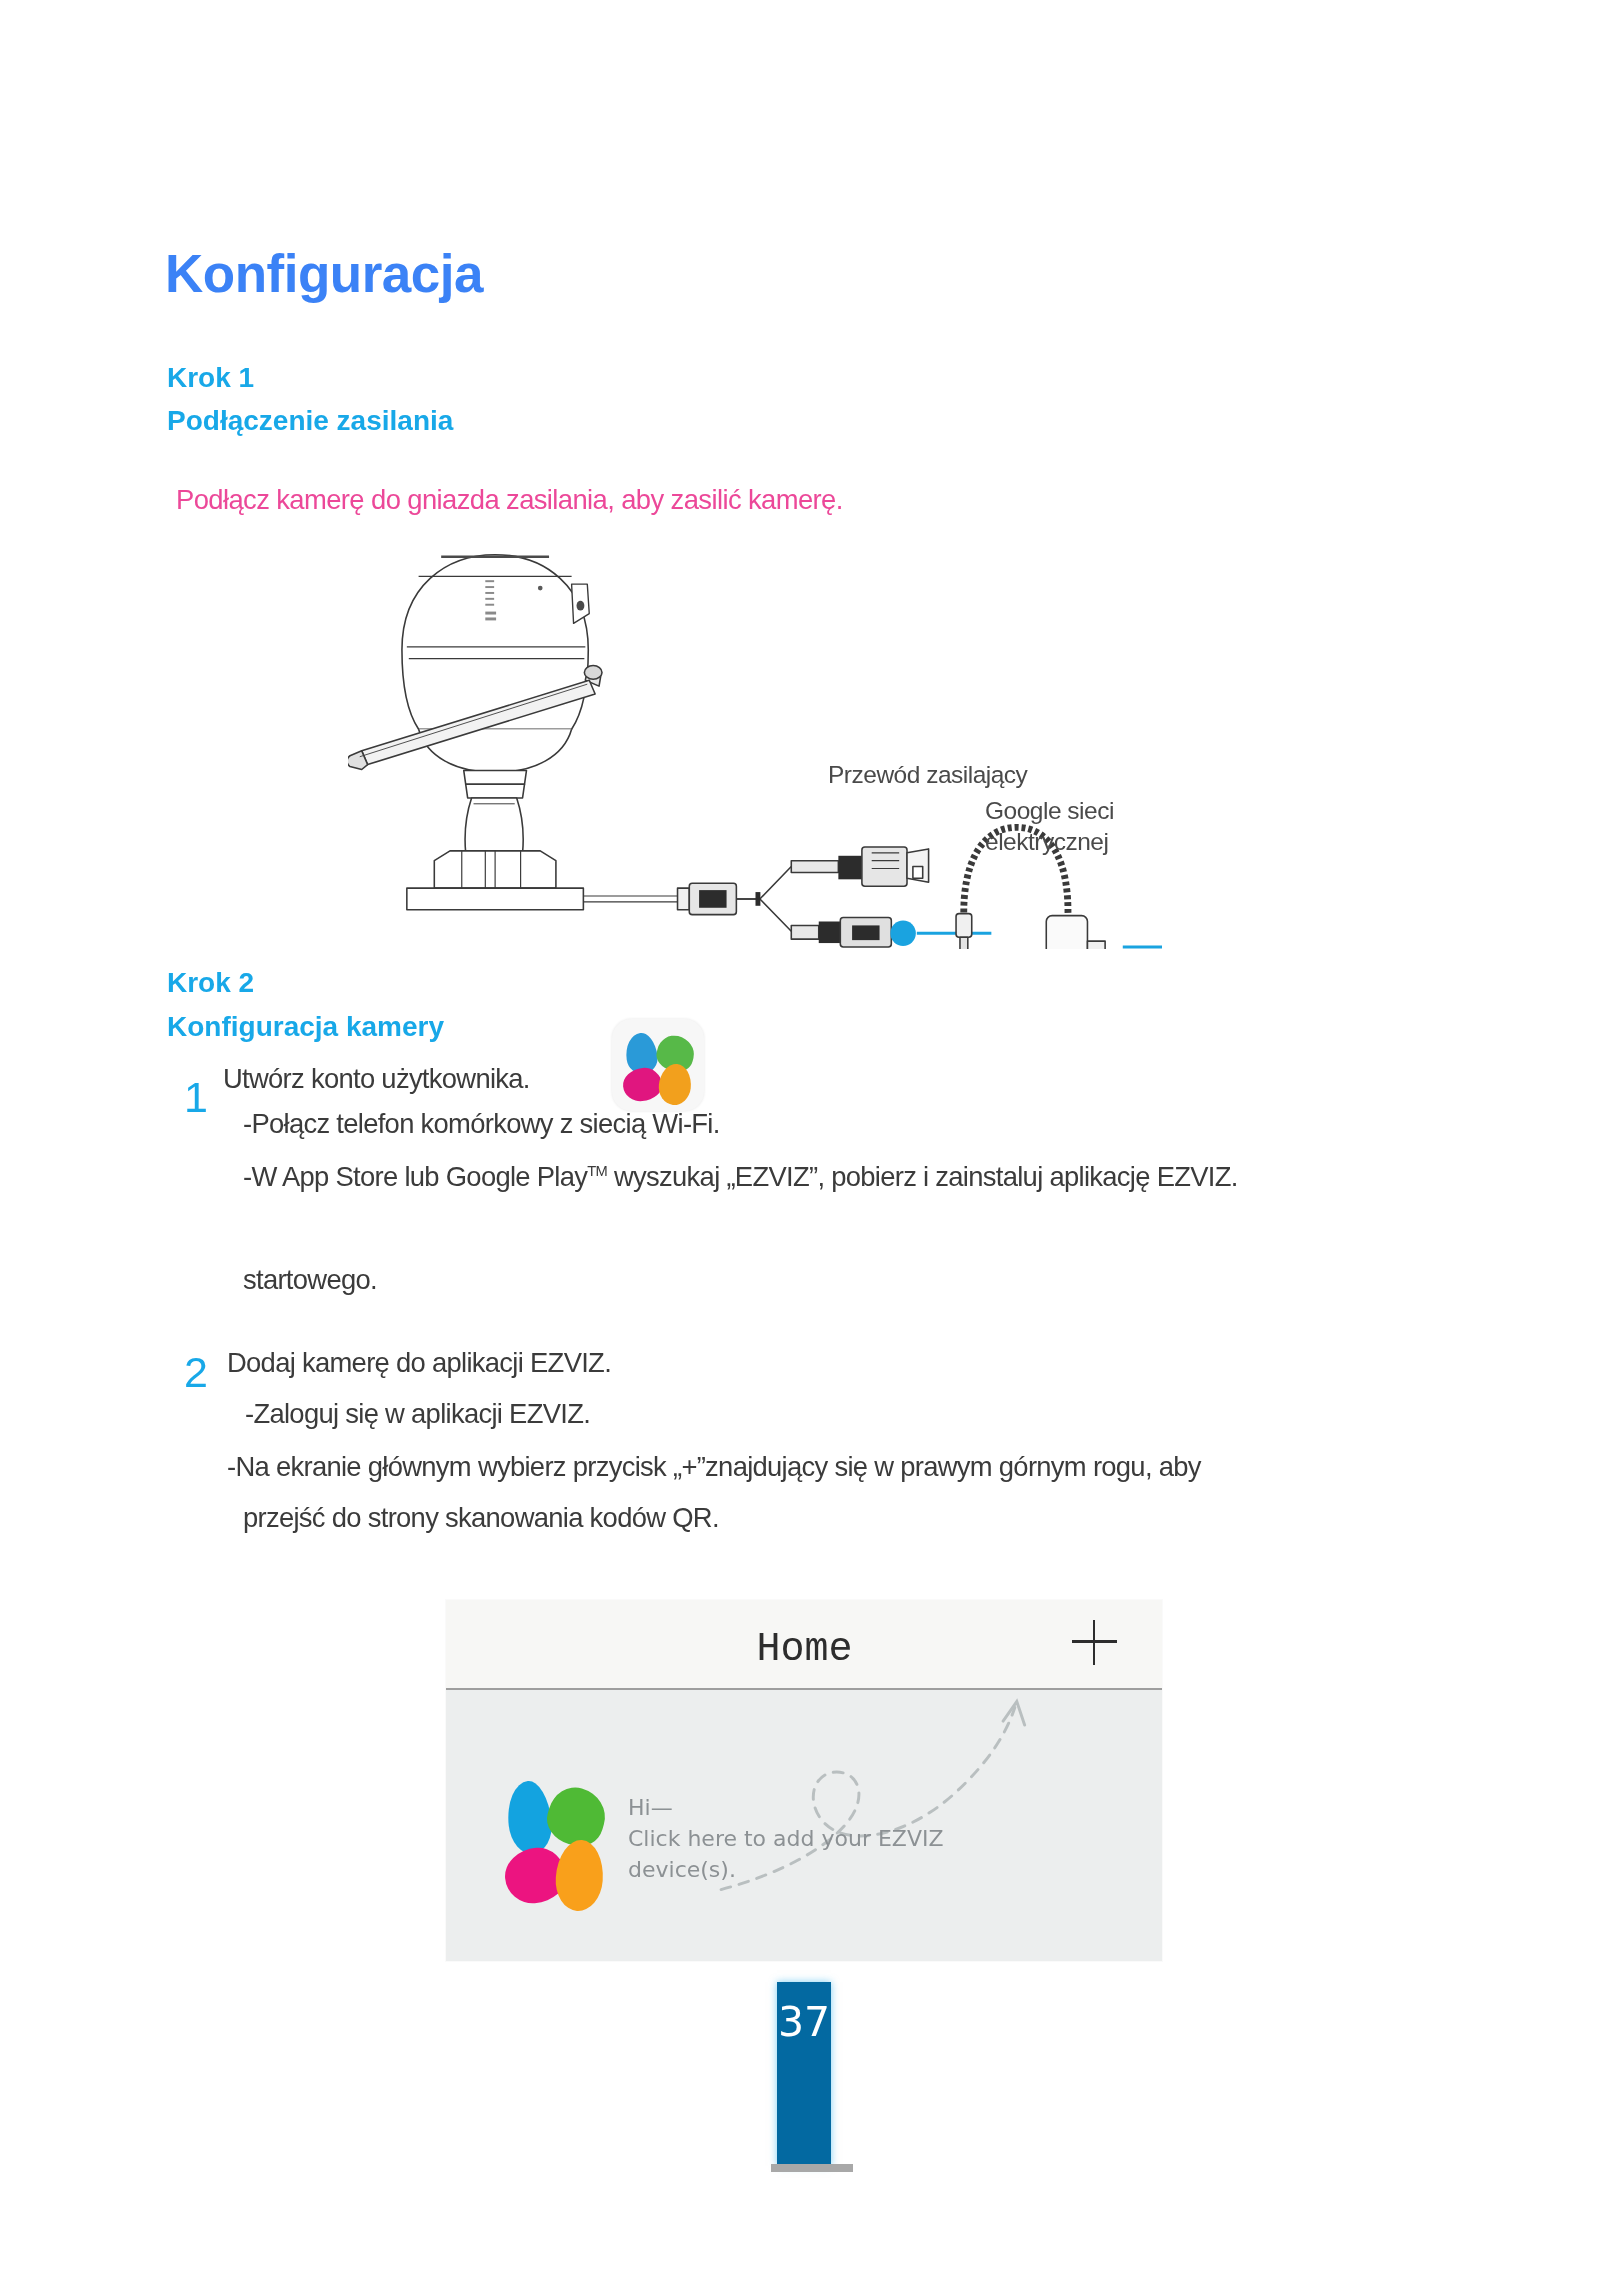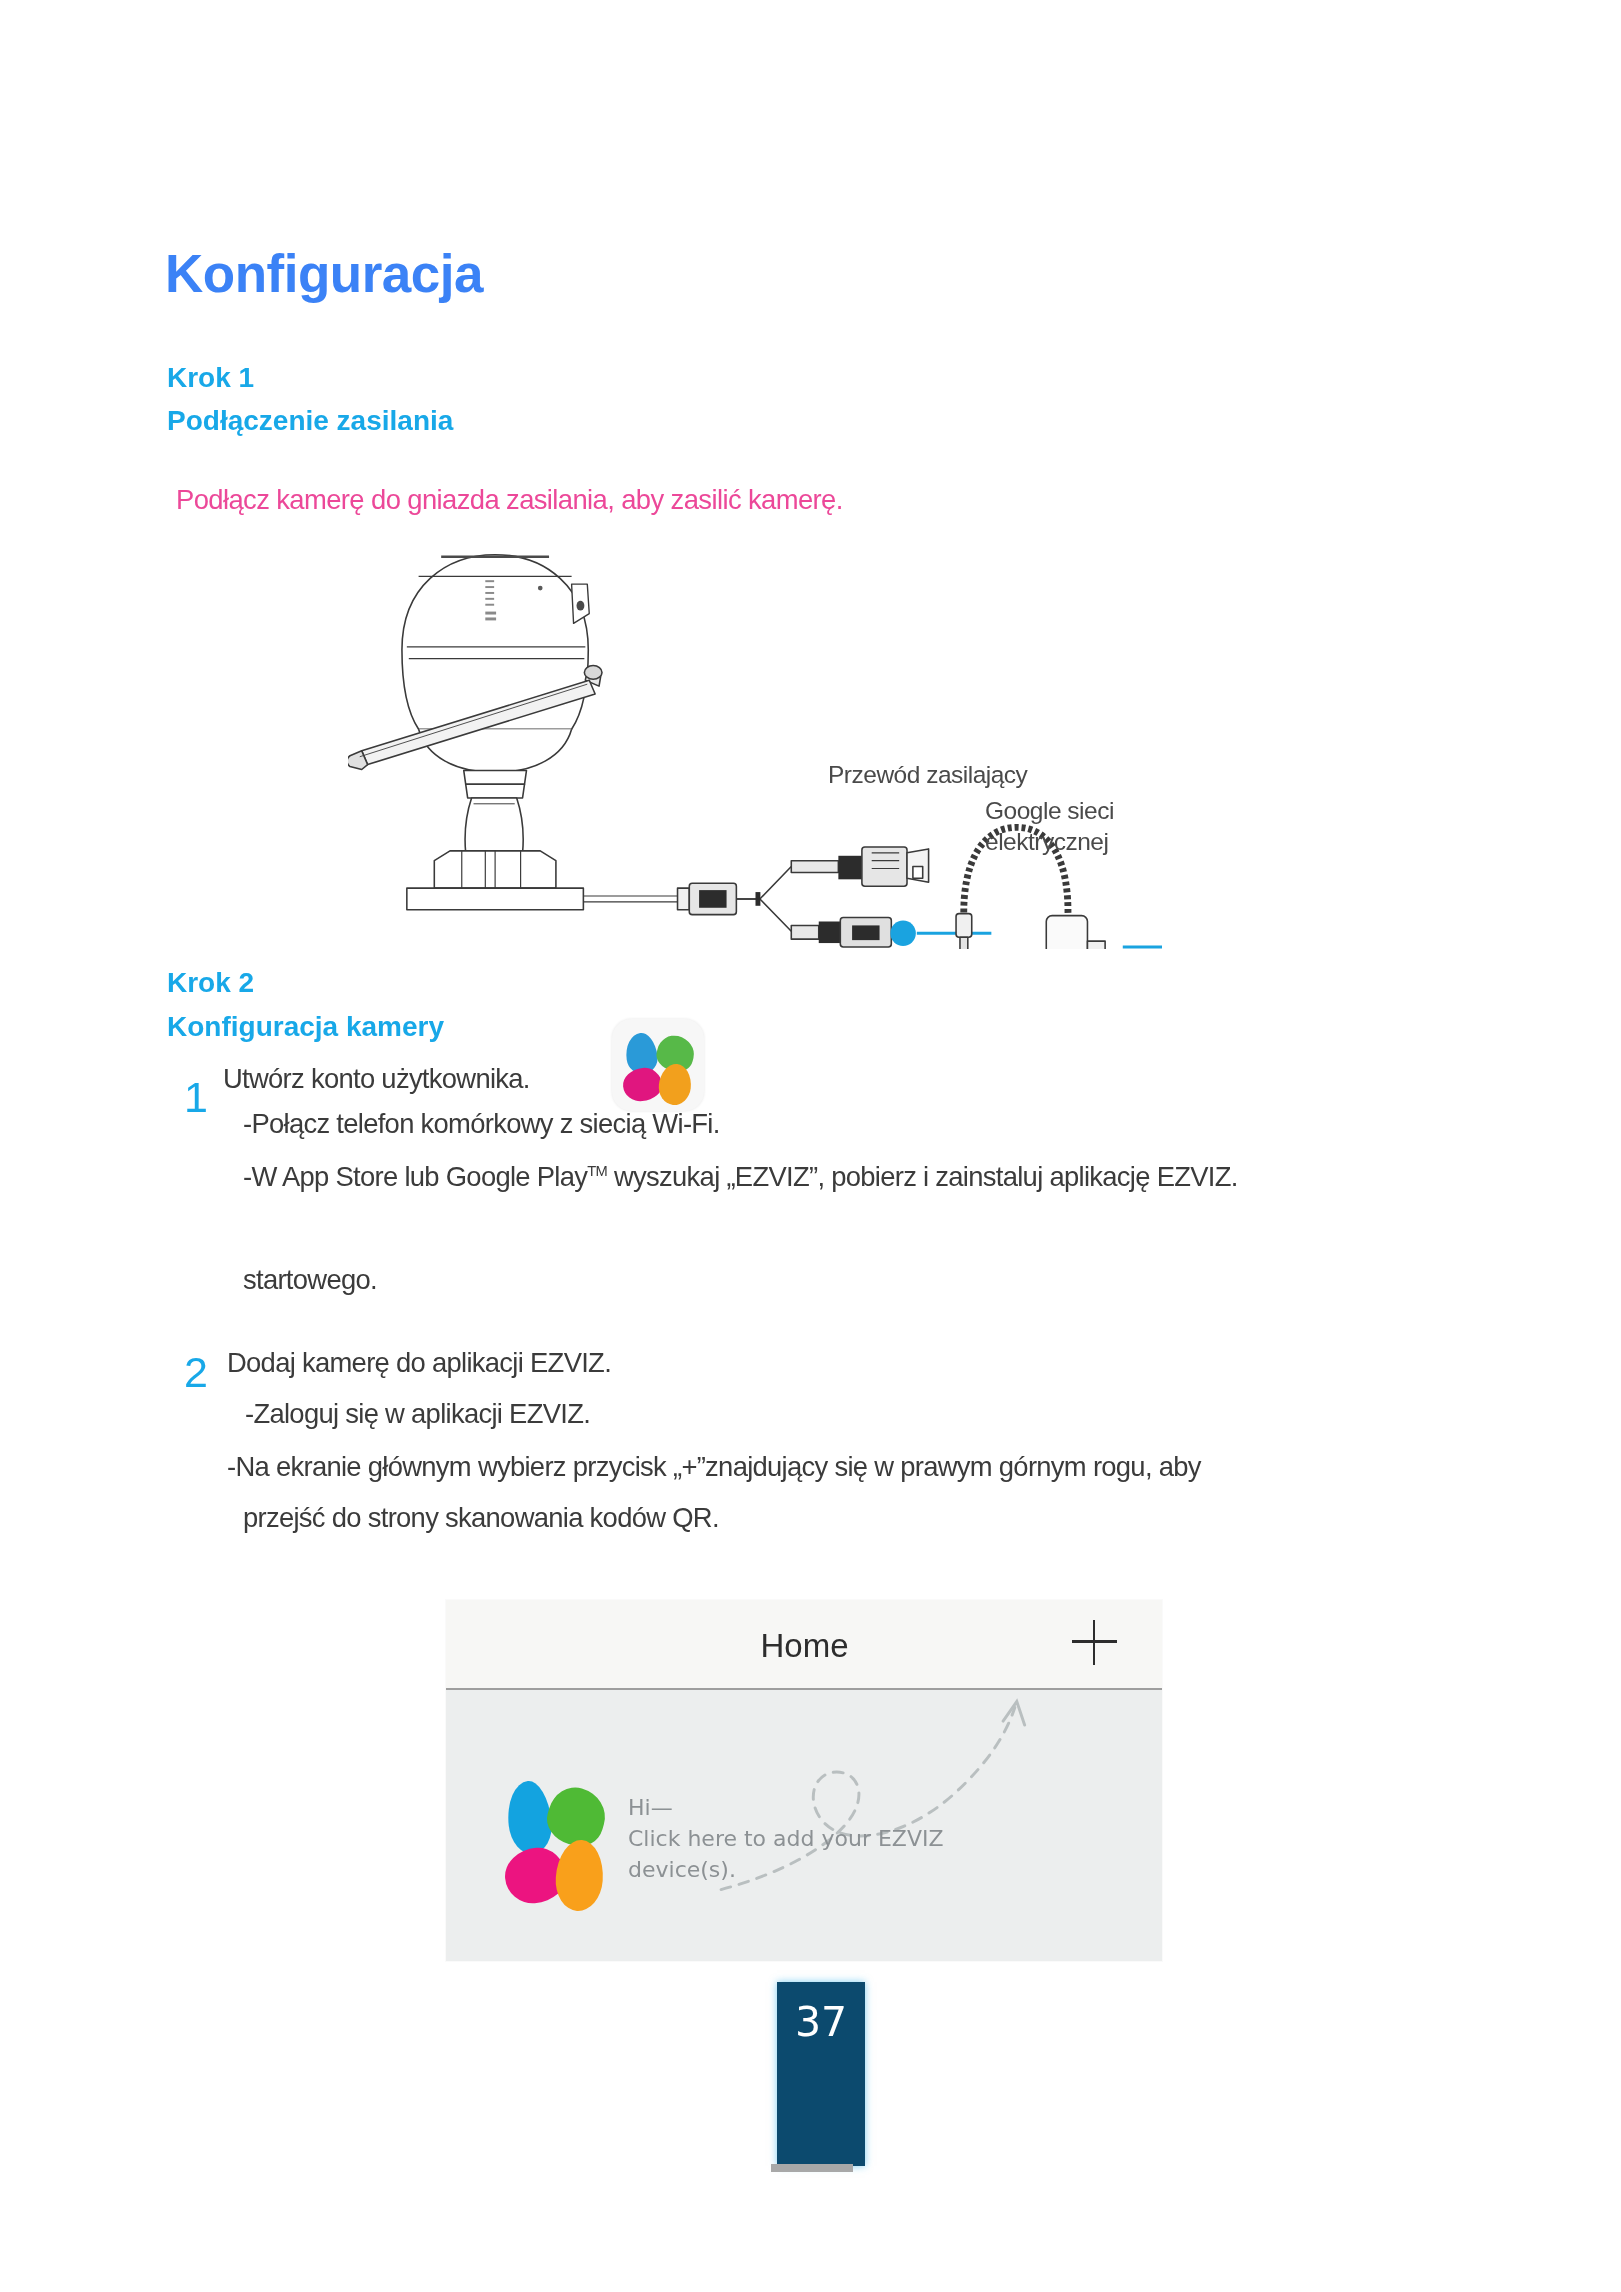--- a/index.html
+++ b/index.html
@@ -168,23 +168,23 @@
     height: 90px;
     background: #f7f7f5;
     border-bottom: 2px solid #9e9e9e;
     box-sizing: border-box;
   }
   #phone-title {
     position: absolute;
     left: 1px; right: 0;
     top: 27.4px;
     text-align: center;
-    font-size: 33px;
+    font-size: 40px;
     color: #2d2d2d;
-    font-family: Liberation Sans, sans-serif;
+    font-family: Liberation Mono, monospace;
   }
   #phone-plus {
     position: absolute;
     right: 45px;
     top: 19.6px;
     width: 45px;
     height: 45px;
   }
   #phone-plus::before, #phone-plus::after {
     content: "";
@@ -243,23 +243,23 @@
     top: 82px;
     width: 451px;
     height: 235px;
   }
 
   
   #page-footer {
     position: absolute;
     left: 777px;
     top: 1982px;
-    width: 88px;
+    width: 54px;
     height: 184px;
-    background: #0c4a6e;
+    background: #0369a1;
     box-shadow: 0 0 7.8px rgba(24,168,232,0.55);
   }
   #page-number {
     position: absolute;
     left: 0; right: 0;
     top: 15.7px;
     text-align: center;
     font-size: 41px;
     color: #ffffff;
     font-family: "DejaVu Sans", sans-serif;

